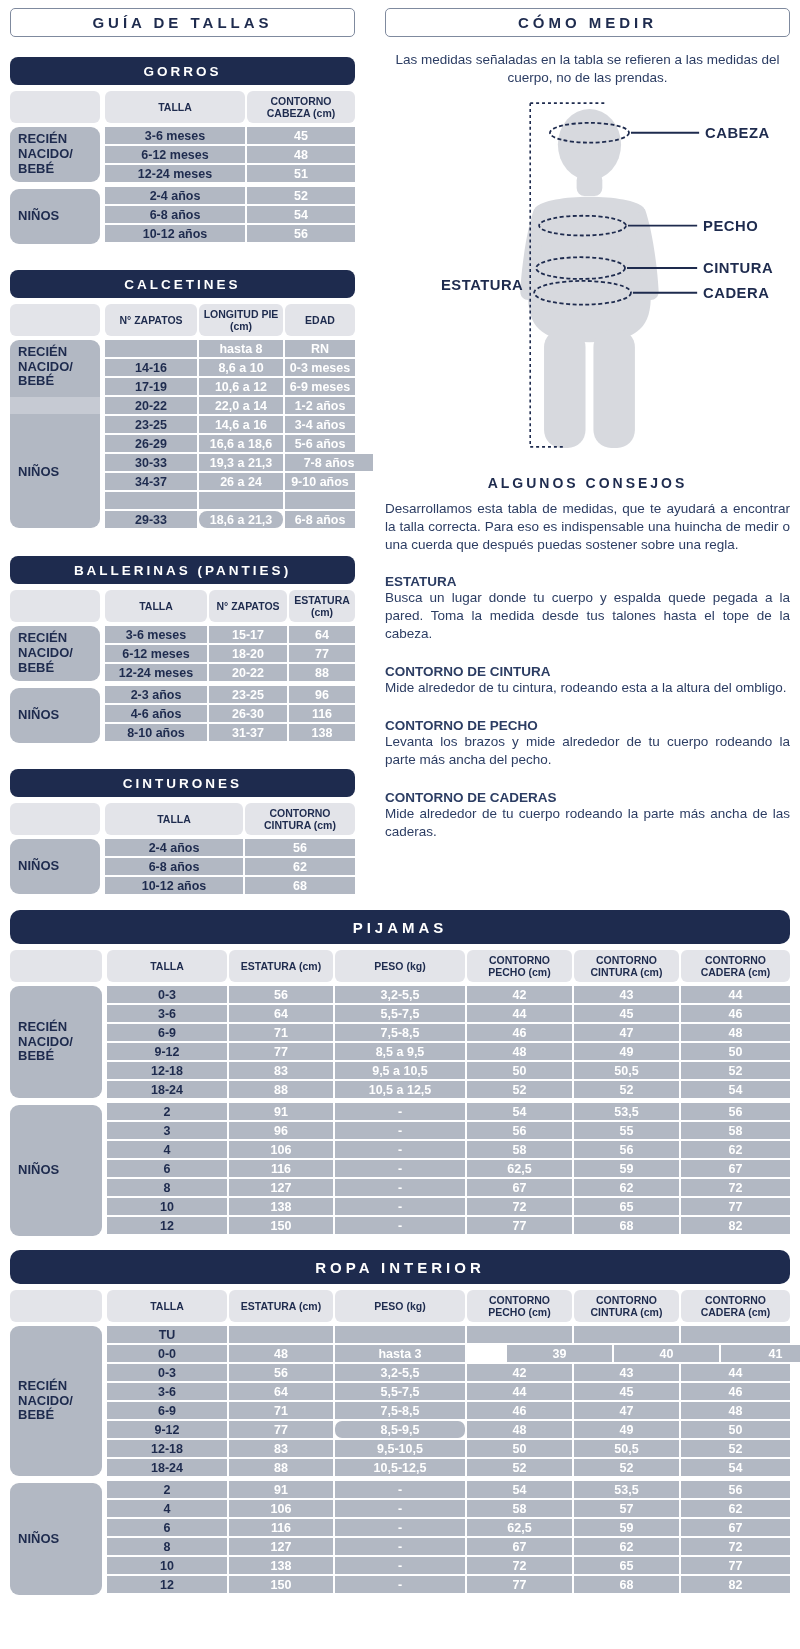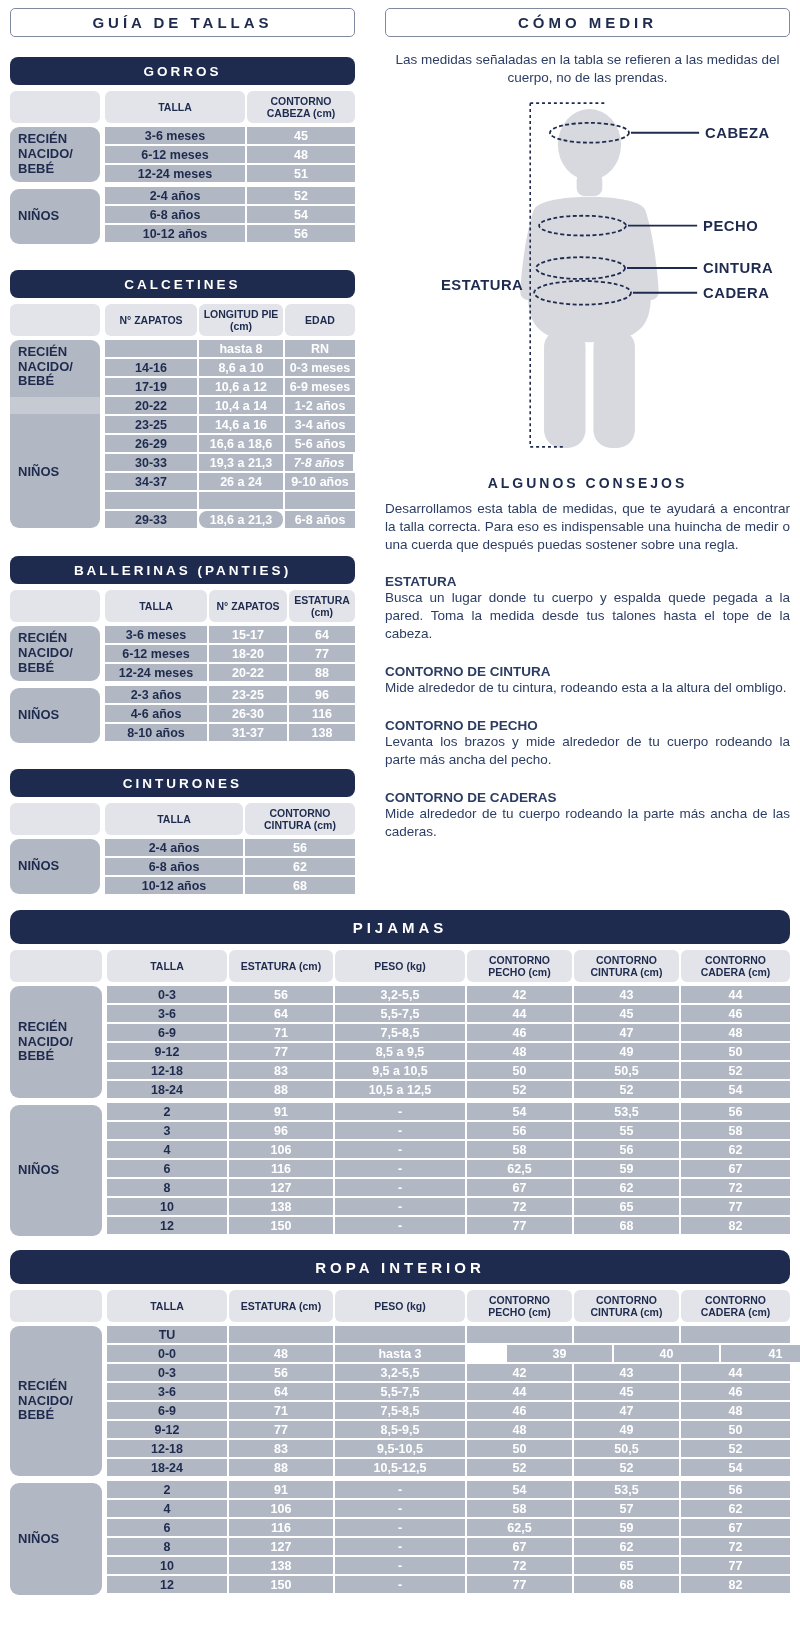--- a/index.html
+++ b/index.html
@@ -131,37 +131,37 @@
                 </div>
                 <div class="t-row">
                   <div class="t-cell c0" style="width: 92px;">17-19</div>
                   <div class="t-cell" style="width: 84px;">10,6 a 12</div>
                   <div class="t-cell" style="width: 70px;">6-9 meses</div>
                 </div>
               </div>
               <div class="t-group">
                 <div class="t-row">
                   <div class="t-cell c0" style="width: 92px;">20-22</div>
-                  <div class="t-cell" style="width: 84px;">10,4 a 14</div>
+                  <div class="t-cell" style="width: 84px;">22,0 a 14</div>
                   <div class="t-cell" style="width: 70px;">1-2 años</div>
                 </div>
                 <div class="t-row">
                   <div class="t-cell c0" style="width: 92px;">23-25</div>
                   <div class="t-cell" style="width: 84px;">14,6 a 16</div>
                   <div class="t-cell" style="width: 70px;">3-4 años</div>
                 </div>
                 <div class="t-row">
                   <div class="t-cell c0" style="width: 92px;">26-29</div>
                   <div class="t-cell" style="width: 84px;">16,6 a 18,6</div>
                   <div class="t-cell" style="width: 70px;">5-6 años</div>
                 </div>
                 <div class="t-row">
                   <div class="t-cell c0" style="width: 92px;">30-33</div>
                   <div class="t-cell" style="width: 84px;">19,3 a 21,3</div>
-                  <div class="t-cell" style="width: 68px; font-style: italic;">7-8 años</div>
+                  <div class="t-cell" style="width: 88px;">7-8 años</div>
                 </div>
                 <div class="t-row">
                   <div class="t-cell c0" style="width: 92px;">34-37</div>
                   <div class="t-cell" style="width: 84px;">26 a 24</div>
                   <div class="t-cell" style="width: 70px;">9-10 años</div>
                 </div>
                 <div class="t-row">
                   <div class="t-cell c0" style="width: 92px;"></div>
                   <div class="t-cell" style="width: 84px;"></div>
                   <div class="t-cell" style="width: 70px;"></div>
@@ -508,21 +508,21 @@
               <div class="t-cell c0" style="width: 120px;">6-9</div>
               <div class="t-cell" style="width: 104px;">71</div>
               <div class="t-cell" style="width: 130px;">7,5-8,5</div>
               <div class="t-cell" style="width: 105px;">46</div>
               <div class="t-cell" style="width: 105px;">47</div>
               <div class="t-cell" style="width: 109px;">48</div>
             </div>
             <div class="t-row">
               <div class="t-cell c0" style="width: 120px;">9-12</div>
               <div class="t-cell" style="width: 104px;">77</div>
-              <div class="t-cell" style="width: 130px;">8,5-9,5</div>
+              <div class="t-cell" style="width: 130px; border-radius: 7px;">8,5-9,5</div>
               <div class="t-cell" style="width: 105px;">48</div>
               <div class="t-cell" style="width: 105px;">49</div>
               <div class="t-cell" style="width: 109px;">50</div>
             </div>
             <div class="t-row">
               <div class="t-cell c0" style="width: 120px;">12-18</div>
               <div class="t-cell" style="width: 104px;">83</div>
               <div class="t-cell" style="width: 130px;">9,5-10,5</div>
               <div class="t-cell" style="width: 105px;">50</div>
               <div class="t-cell" style="width: 105px;">50,5</div>

